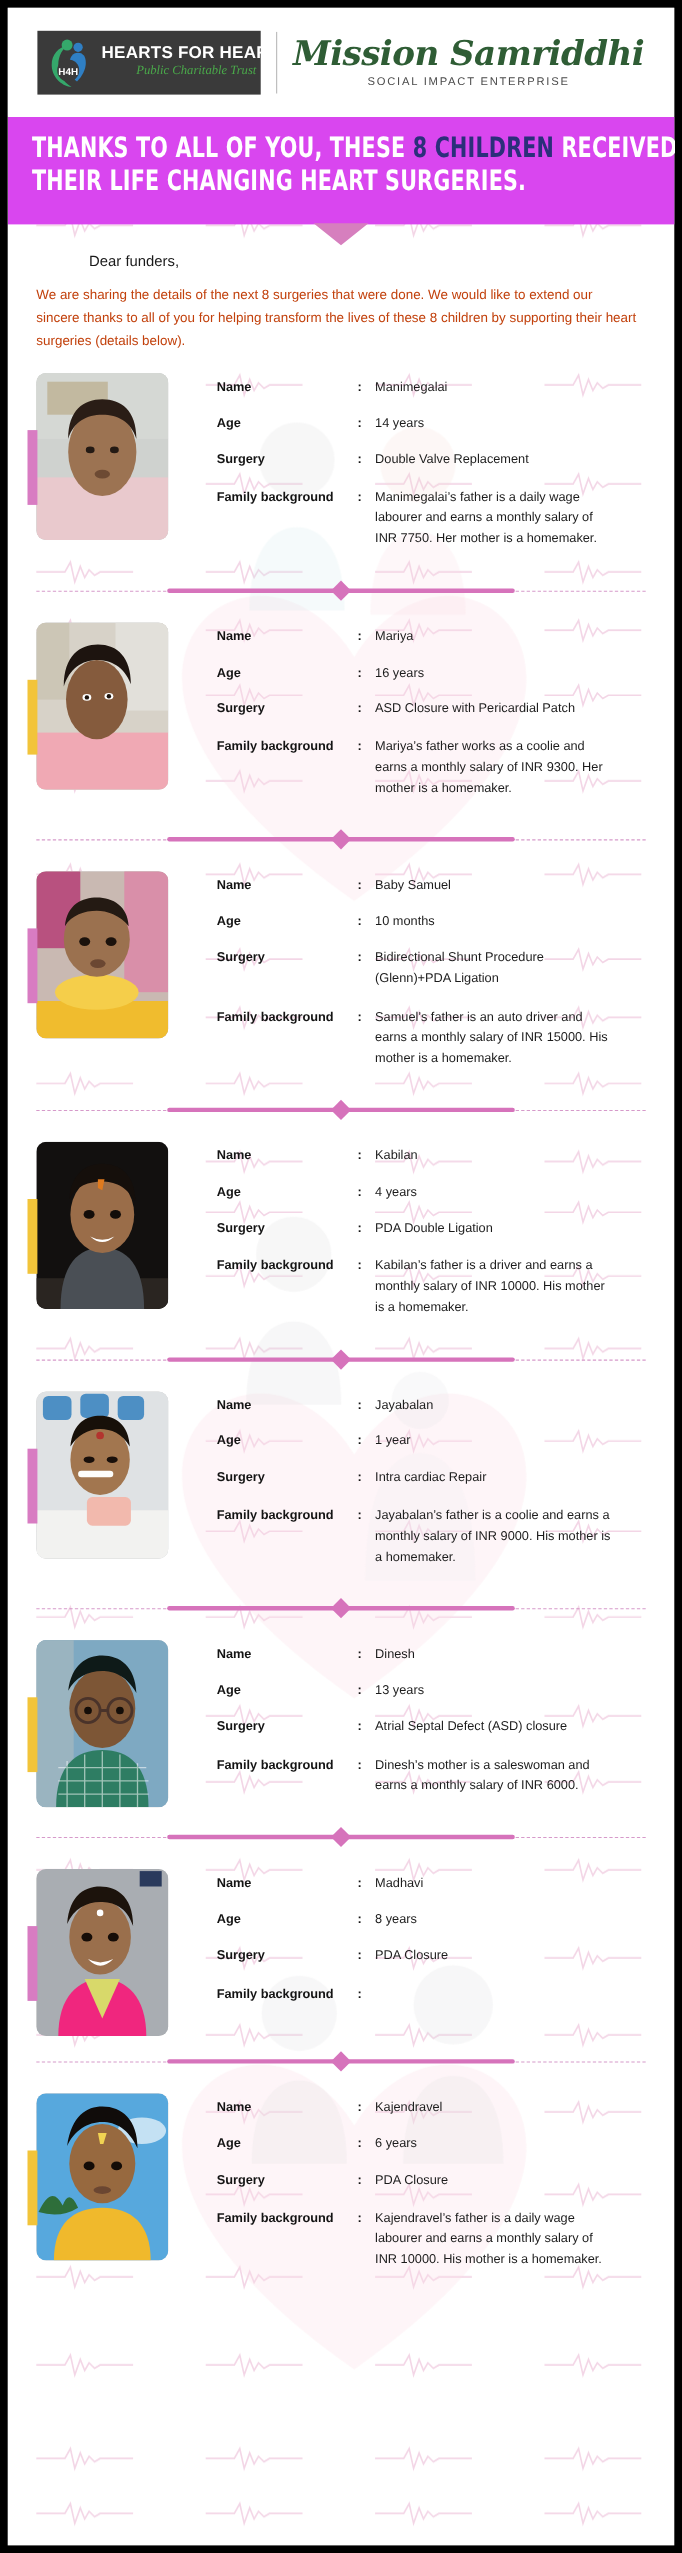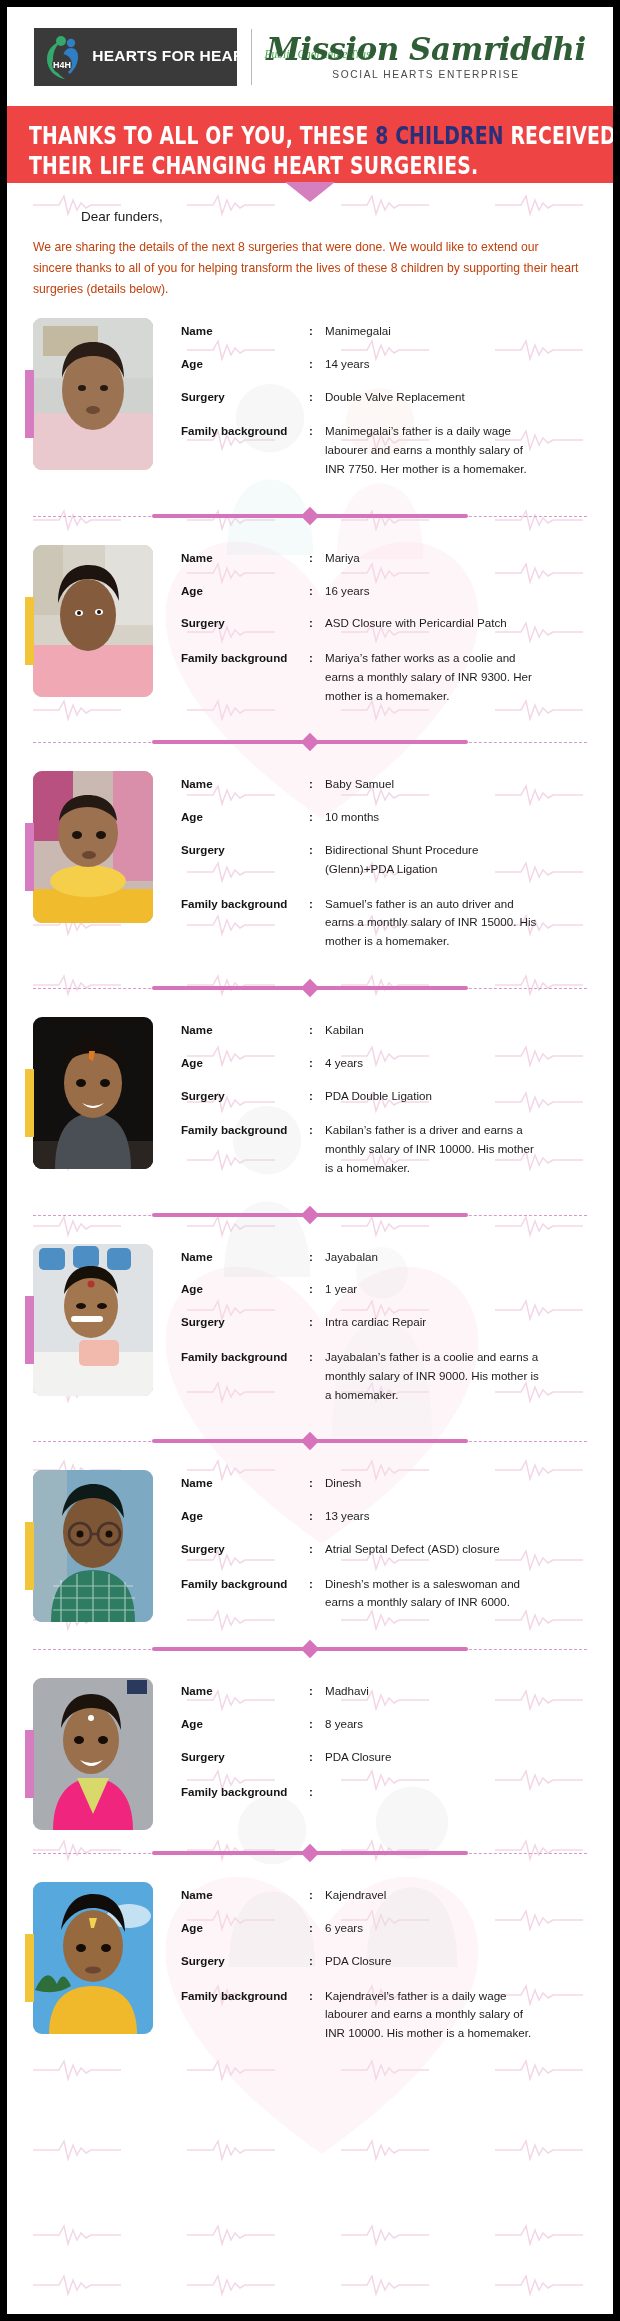--- a/index.html
+++ b/index.html
@@ -52,21 +52,21 @@
   .logo-box {
     background: #3a3a3a;
     width: 203px;
     height: 58px;
     display: flex;
     align-items: center;
     padding-left: 8px;
     gap: 6px;
   }
   .h4h-mark { width: 44px; height: 48px; flex: 0 0 44px; }
-  .h4h-text { display: flex; flex-direction: row; justify-content: center; }
+  .h4h-text { display: flex; flex-direction: column; justify-content: center; }
   .h4h-title {
     color: #fff;
     font-size: 15.5px;
     font-weight: bold;
     letter-spacing: .2px;
     line-height: 1.05;
     white-space: nowrap;
   }
   .h4h-sub {
     color: #4aa94a;
@@ -98,22 +98,22 @@
     letter-spacing: 1.6px;
     color: #4a4a4a;
     margin-top: 4px;
     white-space: nowrap;
   }
 
   
   .banner {
     position: relative;
     z-index: 3;
-    background: #ef4444;
-    padding: 14px 22px 3px 22px;
+    background: #d946ef;
+    padding: 14px 22px 24px 22px;
   }
   .banner h1 {
     font-family: "DejaVu Sans Condensed", "Liberation Sans Narrow", "Liberation Sans", sans-serif;
     color: #ffffff;
     font-size: 25.5px;
     line-height: 1.18;
     font-weight: bold;
     letter-spacing: .2px;
     text-transform: uppercase;
     transform: scaleX(.82);
@@ -180,21 +180,21 @@
     height: 152px;
     border-radius: 9px;
     overflow: hidden;
     z-index: 1;
     background: #cfcfcf;
   }
   .photo .ph-layer { position: absolute; inset: 0; }
 
   .fields {
     flex: 1;
-    padding-left: 28px;
+    padding-left: 44px;
     padding-top: 4px;
   }
   .field-row {
     display: flex;
     align-items: flex-start;
     margin-bottom: 14px;
   }
   .field-row.fam { margin-top: 16px; }
   .field-label {
     flex: 0 0 128px;
@@ -433,21 +433,21 @@
           <text x="20" y="35" text-anchor="middle" font-family="Liberation Sans, sans-serif" font-size="9" font-weight="bold" fill="#ffffff">H4H</text>
         </svg>
         <div class="h4h-text">
           <div class="h4h-title">HEARTS FOR HEARTS</div>
           <div class="h4h-sub">Public Charitable Trust</div>
         </div>
       </div>
       <div class="divider-vert"></div>
       <div class="mission">
         <div class="mission-title">Mission Samriddhi</div>
-        <div class="mission-sub">SOCIAL HEARTS ENTERPRISE</div>
+        <div class="mission-sub">SOCIAL IMPACT ENTERPRISE</div>
       </div>
     </div>
 
     <div class="banner">
       <h1>
         <span>THANKS TO ALL OF YOU, THESE </span><span class="hl">8 CHILDREN</span><span> RECEIVED</span><br>
         <span>THEIR LIFE CHANGING HEART SURGERIES.</span>
       </h1>
       <div class="banner-notch"></div>
     </div>

